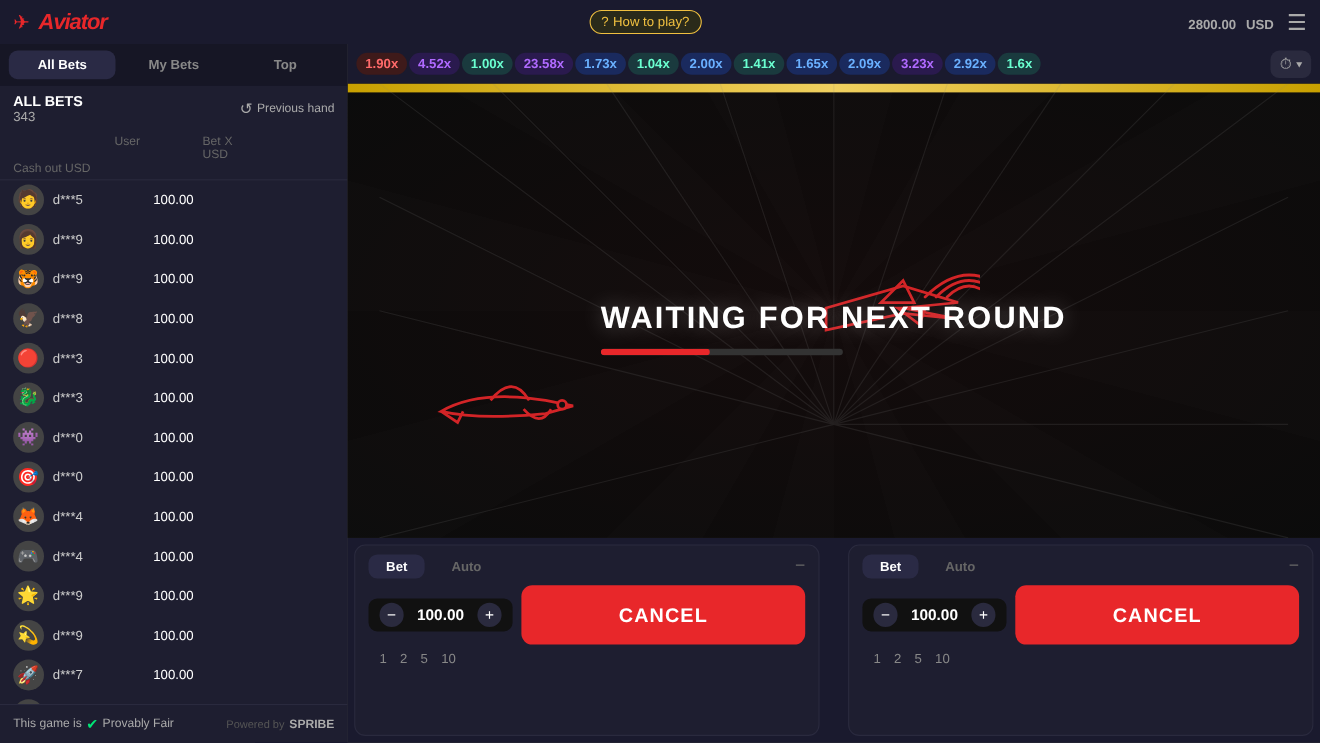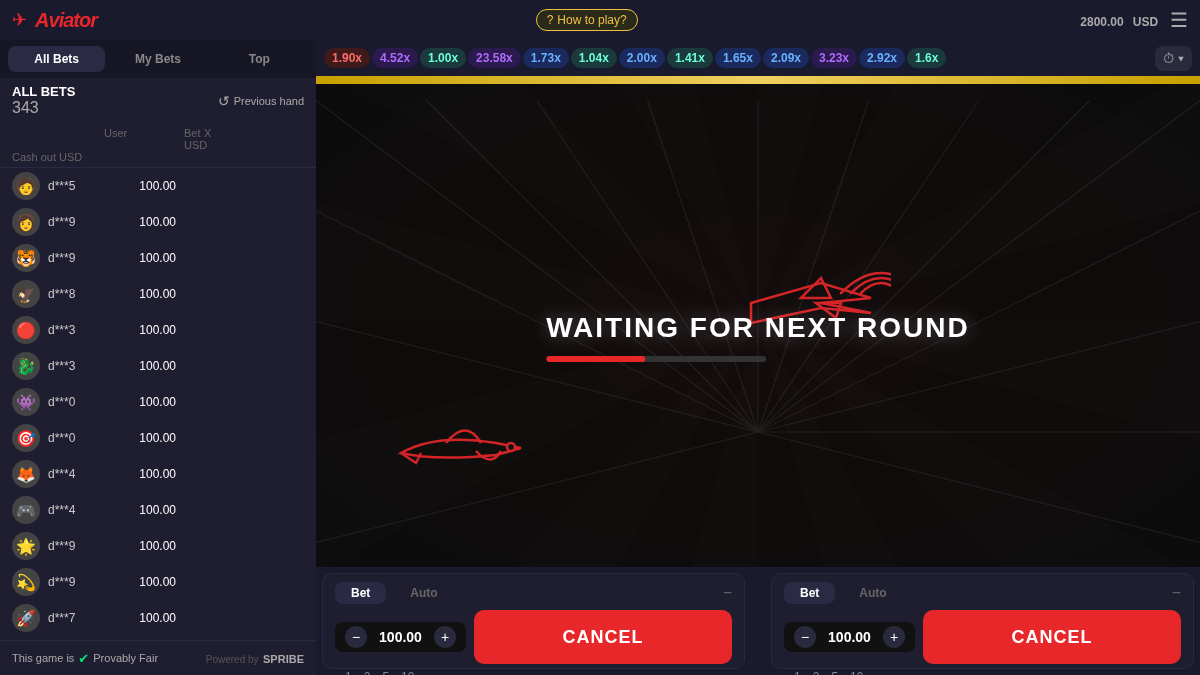--- a/index.html
+++ b/index.html
@@ -114,21 +114,21 @@
       align-items: center;
       padding: 6px 12px;
     }
     .sidebar-header-left .all-bets-label {
       color: #fff;
       font-size: 13px;
       font-weight: bold;
     }
     .sidebar-header-left .count {
       color: #aaa;
-      font-size: 16px;
+      font-size: 12px;
     }
     .prev-hand-btn {
       display: flex;
       align-items: center;
       gap: 4px;
       color: #aaa;
       font-size: 11px;
       cursor: pointer;
       background: transparent;
       border: none;
@@ -326,21 +326,21 @@
       right: 35%;
       opacity: 0.9;
     }
 
     
     .bet-panels {
       display: flex;
       gap: 14px;
       background: #1a1a2e;
       flex-shrink: 0;
-      height: 108px;
+      height: 186px;
     }
     .bet-panel {
       flex: 1;
       background: #1e1e30;
       border: 1px solid #2a2a3e;
       margin: 6px;
       border-radius: 10px;
       padding: 8px 12px;
       display: flex;
       flex-direction: column;

